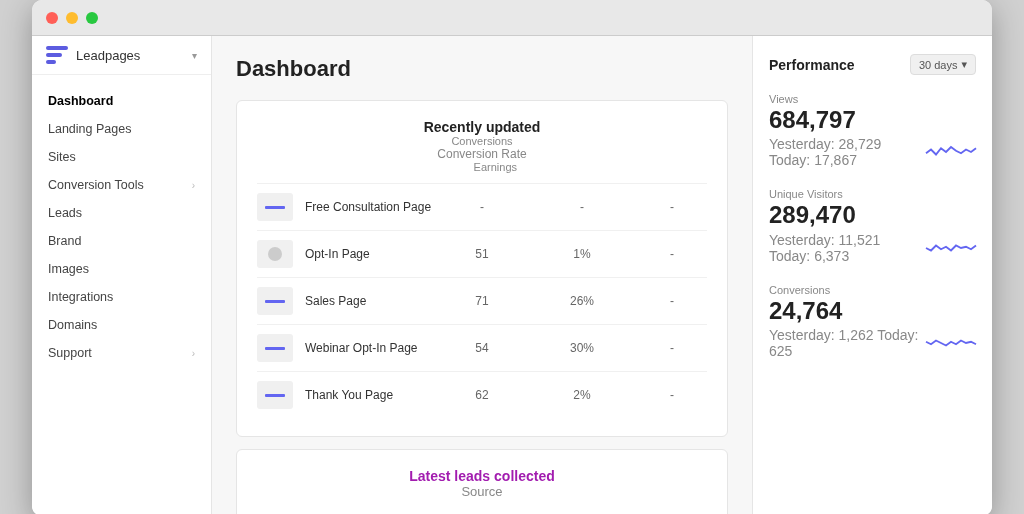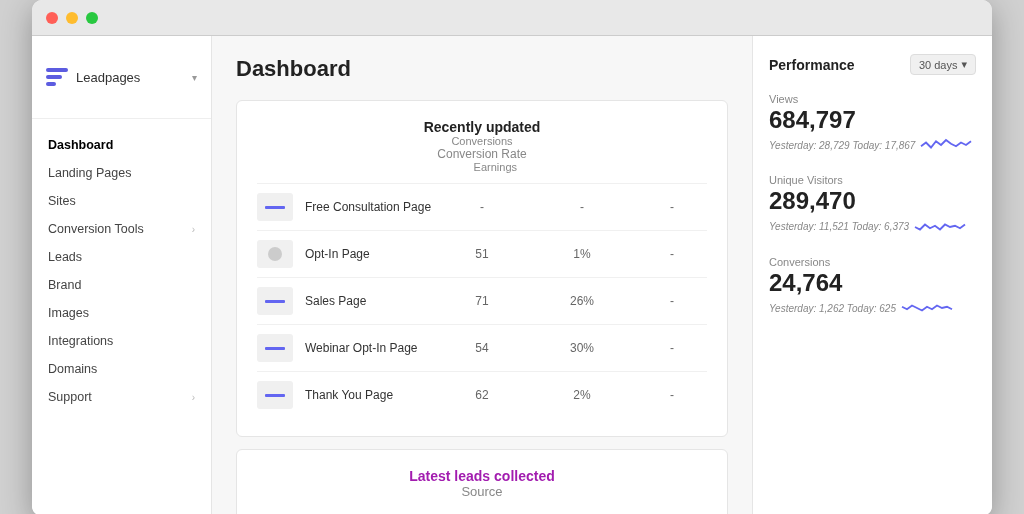--- a/index.html
+++ b/index.html
@@ -40,21 +40,21 @@
       width: 180px;
       background: #fff;
       border-right: 1px solid #e5e5e5;
       padding: 0;
       flex-shrink: 0;
     }
     .sidebar-header {
       display: flex;
       align-items: center;
       gap: 8px;
-      padding: 32px 14px;
+      padding: 10px 14px;
       border-bottom: 1px solid #eee;
     }
     .logo-icon {
       width: 22px;
       height: 18px;
       display: flex;
       flex-direction: column;
       gap: 3px;
     }
     .logo-icon span {
@@ -218,23 +218,22 @@
       color: #222;
       line-height: 1.1;
     }
     .metric-sub {
       display: flex;
       align-items: center;
       gap: 6px;
       margin-top: 3px;
     }
     .metric-sub-text {
-      font-size: 10px;
+      font-size: 14px;
       color: #888;
-      font-style: italic;
     }
     svg.spark {
       overflow: visible;
     }
   </style>
 </head>
 <body>
 
 <div class="window">
   <div class="titlebar">

